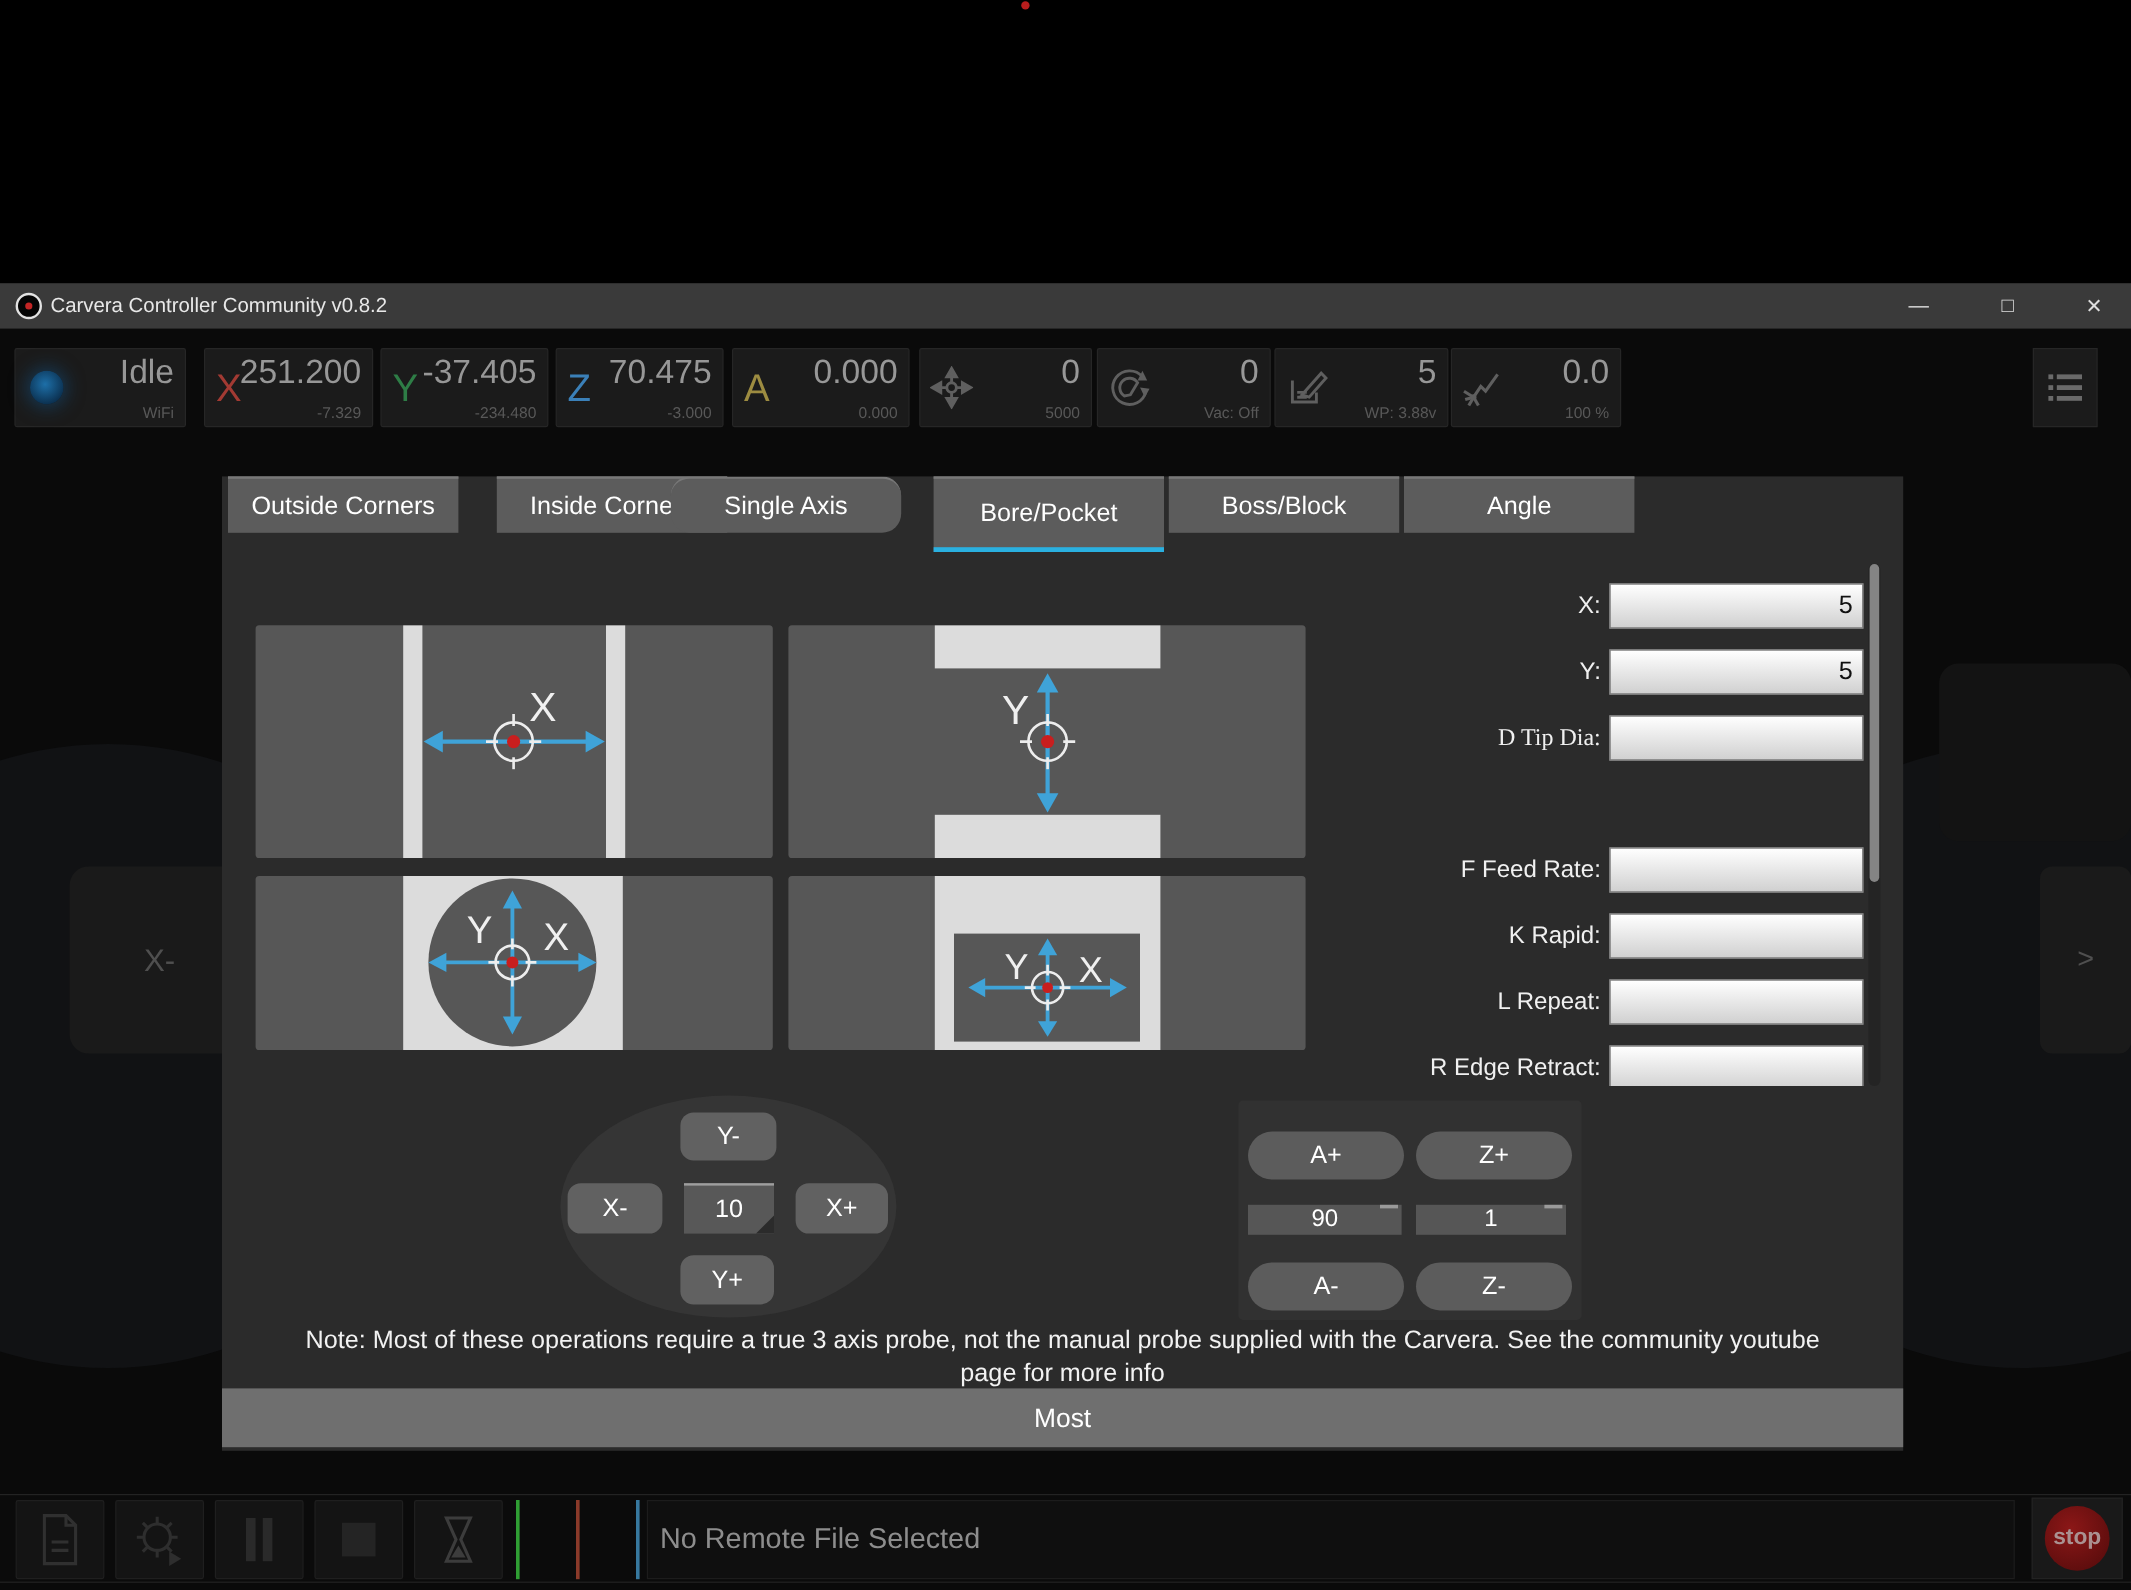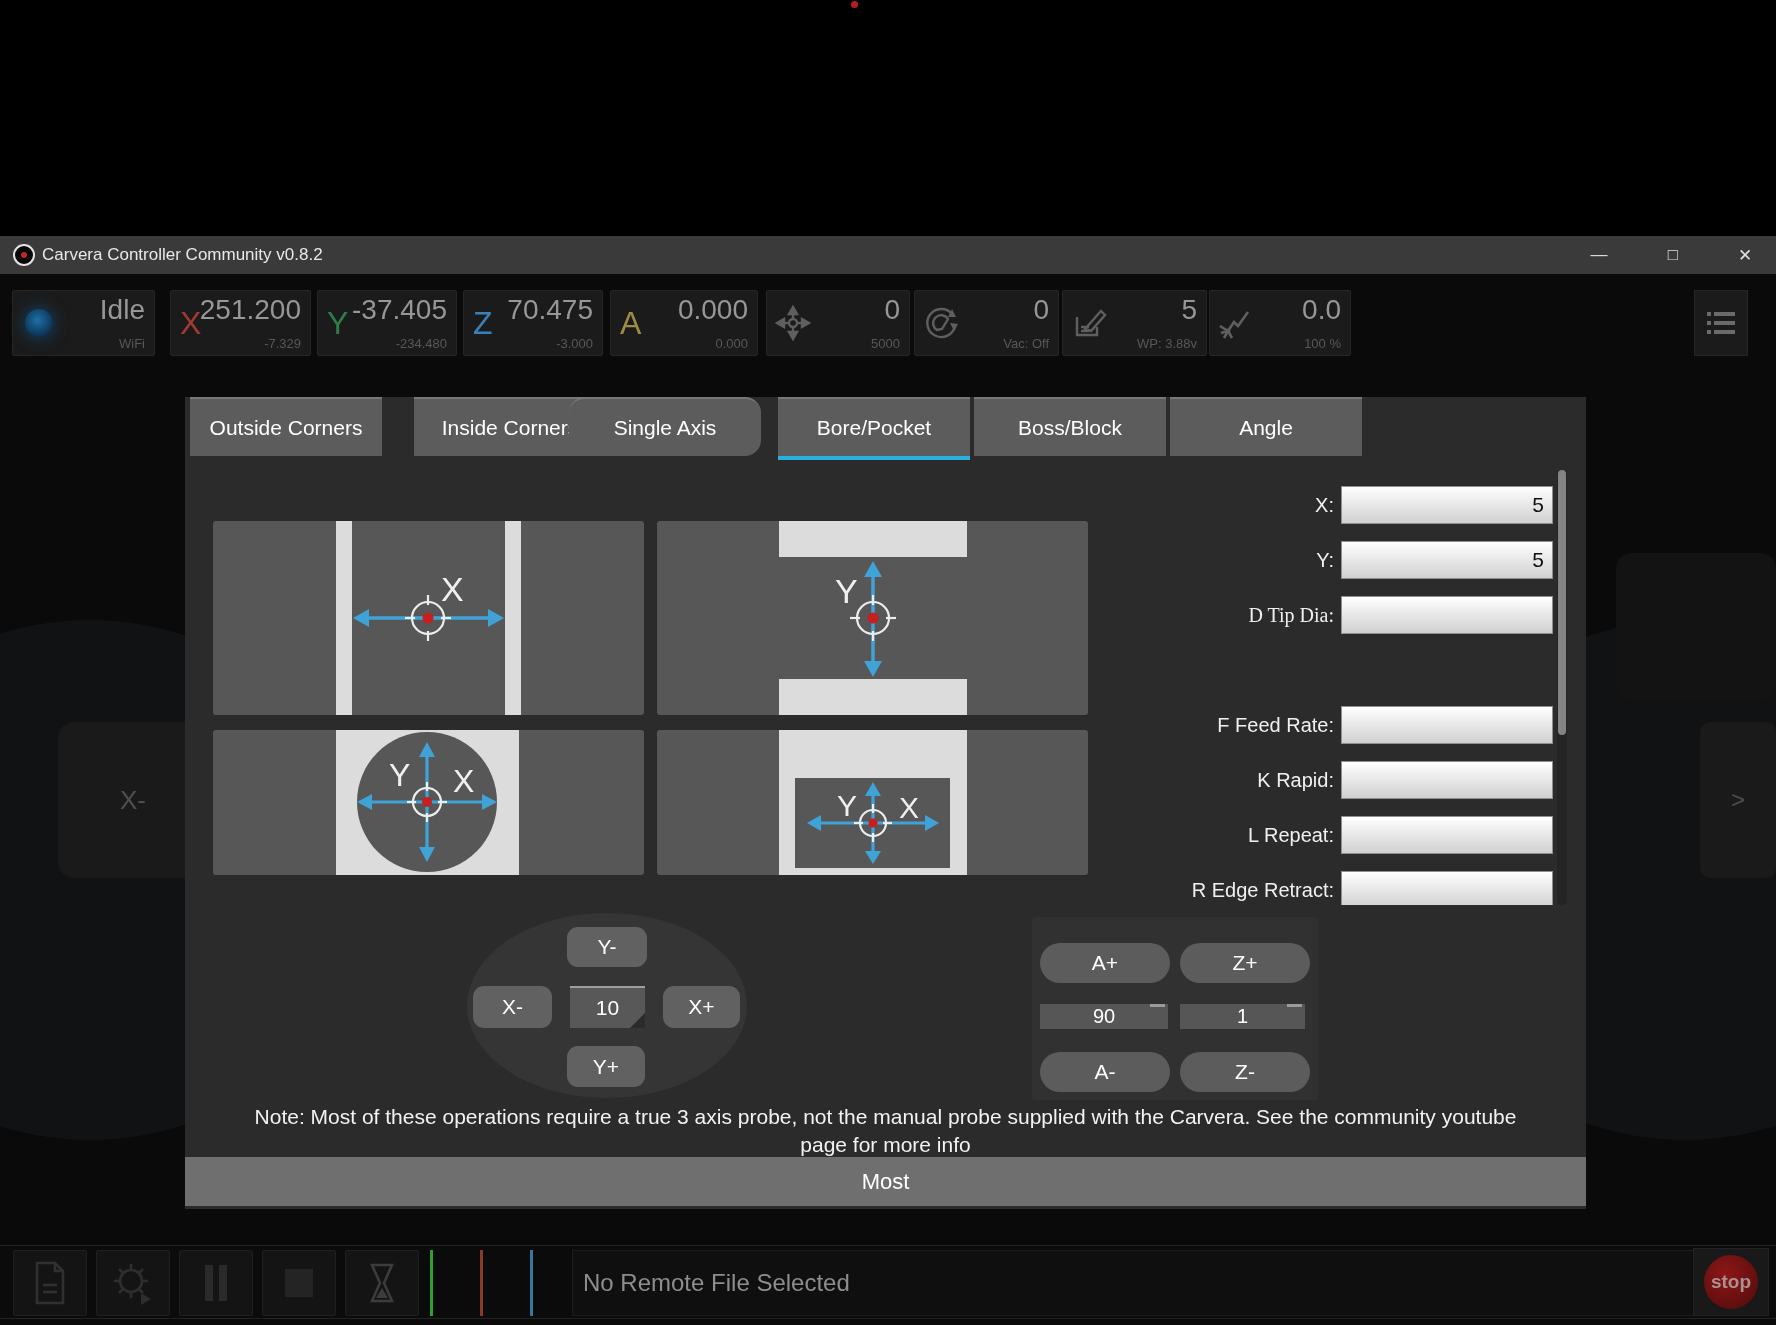--- a/index.html
+++ b/index.html
@@ -44,21 +44,21 @@
 
   
   .dim-ellipse { position:absolute; width:560px; height:520px; border-radius:50%;
                  background:#111214; }
   .dim-btn { position:absolute; background:#1a1a1a; border-radius:16px; color:#4f4f4f;
              display:flex; align-items:center; justify-content:center; font-size:26px; }
 
   
   .dialog { position:absolute; left:185px; top:397px; width:1401px; height:812px;
             background:#2b2b2b; z-index:10; }
-  .tab { position:absolute; top:0; width:192px; height:59px; background:#5c5c5c;
+  .tab { position:absolute; top:0; width:192px; height:47px; background:#5c5c5c;
          border-top:2px solid #787878; color:#fff; font-size:21px;
          display:flex; align-items:center; justify-content:center; }
   .tab.active { border-bottom:4px solid #2ab0e0; height:63px; }
 
   .quad { position:absolute; background:#575757; border-radius:3px; }
 
   
   .form-scroll { position:absolute; left:959px; top:73px; width:420px; height:435px;
                  overflow:hidden; }
   .frm-row { position:absolute; left:0; width:420px; height:38px; }
@@ -102,21 +102,21 @@
                align-items:center; justify-content:center; }
 
   
   .bottombar { position:absolute; left:0; top:1245px; width:1776px; height:74px;
                background:#0b0b0b; border-top:1px solid #232323;
                border-bottom:1px solid #232323; z-index:5; }
   .tb-btn { position:absolute; top:4px; width:74px; height:66px; background:#141414;
             border:1px solid #1f1f1f; border-radius:2px; display:flex;
             align-items:center; justify-content:center; }
   .vbar { position:absolute; top:4px; width:3px; height:66px; }
-  .file-area { position:absolute; left:572px; top:4px; width:1140px; height:66px;
+  .file-area { position:absolute; left:539px; top:4px; width:1140px; height:66px;
                background:#0f0f0f; border:1px solid #1c1c1c; color:#8d8d8d;
                font-size:24px; line-height:64px; padding-left:10px; }
   .stop-btn { position:absolute; left:1693px; top:2px; width:76px; height:68px;
               background:#191919; border:1px solid #222; display:flex;
               align-items:center; justify-content:center; }
   .stop-circle { width:54px; height:54px; border-radius:50%;
                  background:radial-gradient(circle at 40% 35%, #8c1717, #5c0d0d 80%);
                  color:#aa9191; font-size:19px; font-weight:bold; display:flex;
                  align-items:center; justify-content:center; }
 
@@ -246,21 +246,21 @@
   </div>
 
   <div class="dialog">
 
     <div class="tab" style="left:5px;">
         <span>Outside Corners</span>
       </div>
     <div class="tab" style="left:201px;margin-left:28px;">
         <span>Inside Corners</span>
       </div>
-    <div class="tab" style="left:384px;border-radius:16px;">
+    <div class="tab" style="left:374px;border-radius:16px;">
         <span>Single Axis</span>
       </div>
     <div class="tab active" style="left:593px;">
         <span>Bore/Pocket</span>
       </div>
     <div class="tab" style="left:789px;">
         <span>Boss/Block</span>
       </div>
     <div class="tab" style="left:985px;">
         <span>Angle</span>

